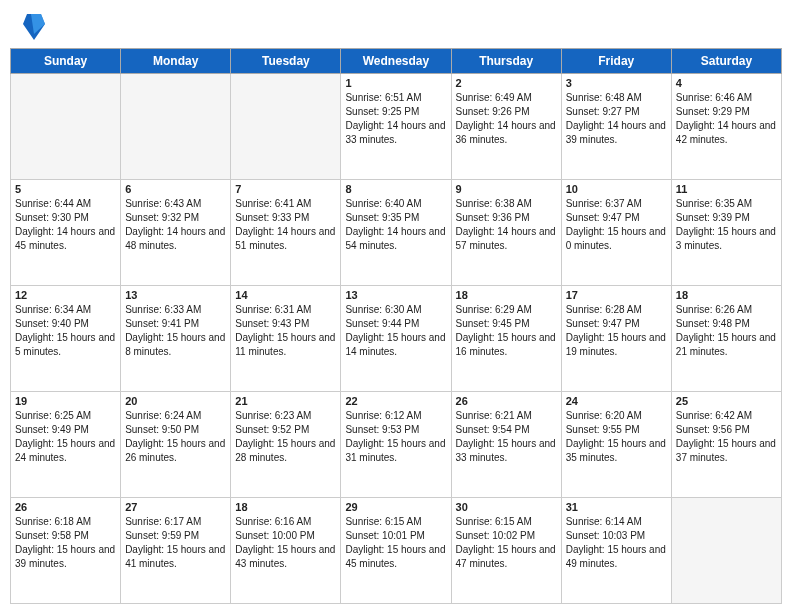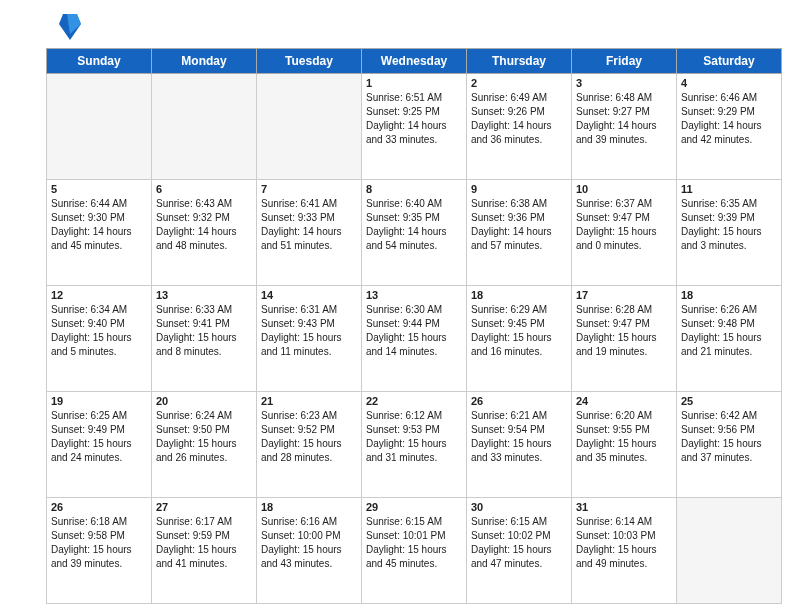--- a/index.html
+++ b/index.html
@@ -9,21 +9,20 @@
       width: 792px;
       height: 612px;
       overflow: hidden;
     }
     .page {
       width: 792px;
       height: 612px;
       background: #fff;
       display: flex;
       flex-direction: column;
-      padding-left: 36px;
     }
     .header {
       display: flex;
       justify-content: space-between;
       align-items: flex-start;
       padding: 12px 20px 6px 20px;
     }
     .logo {
       display: flex;
       align-items: center;

